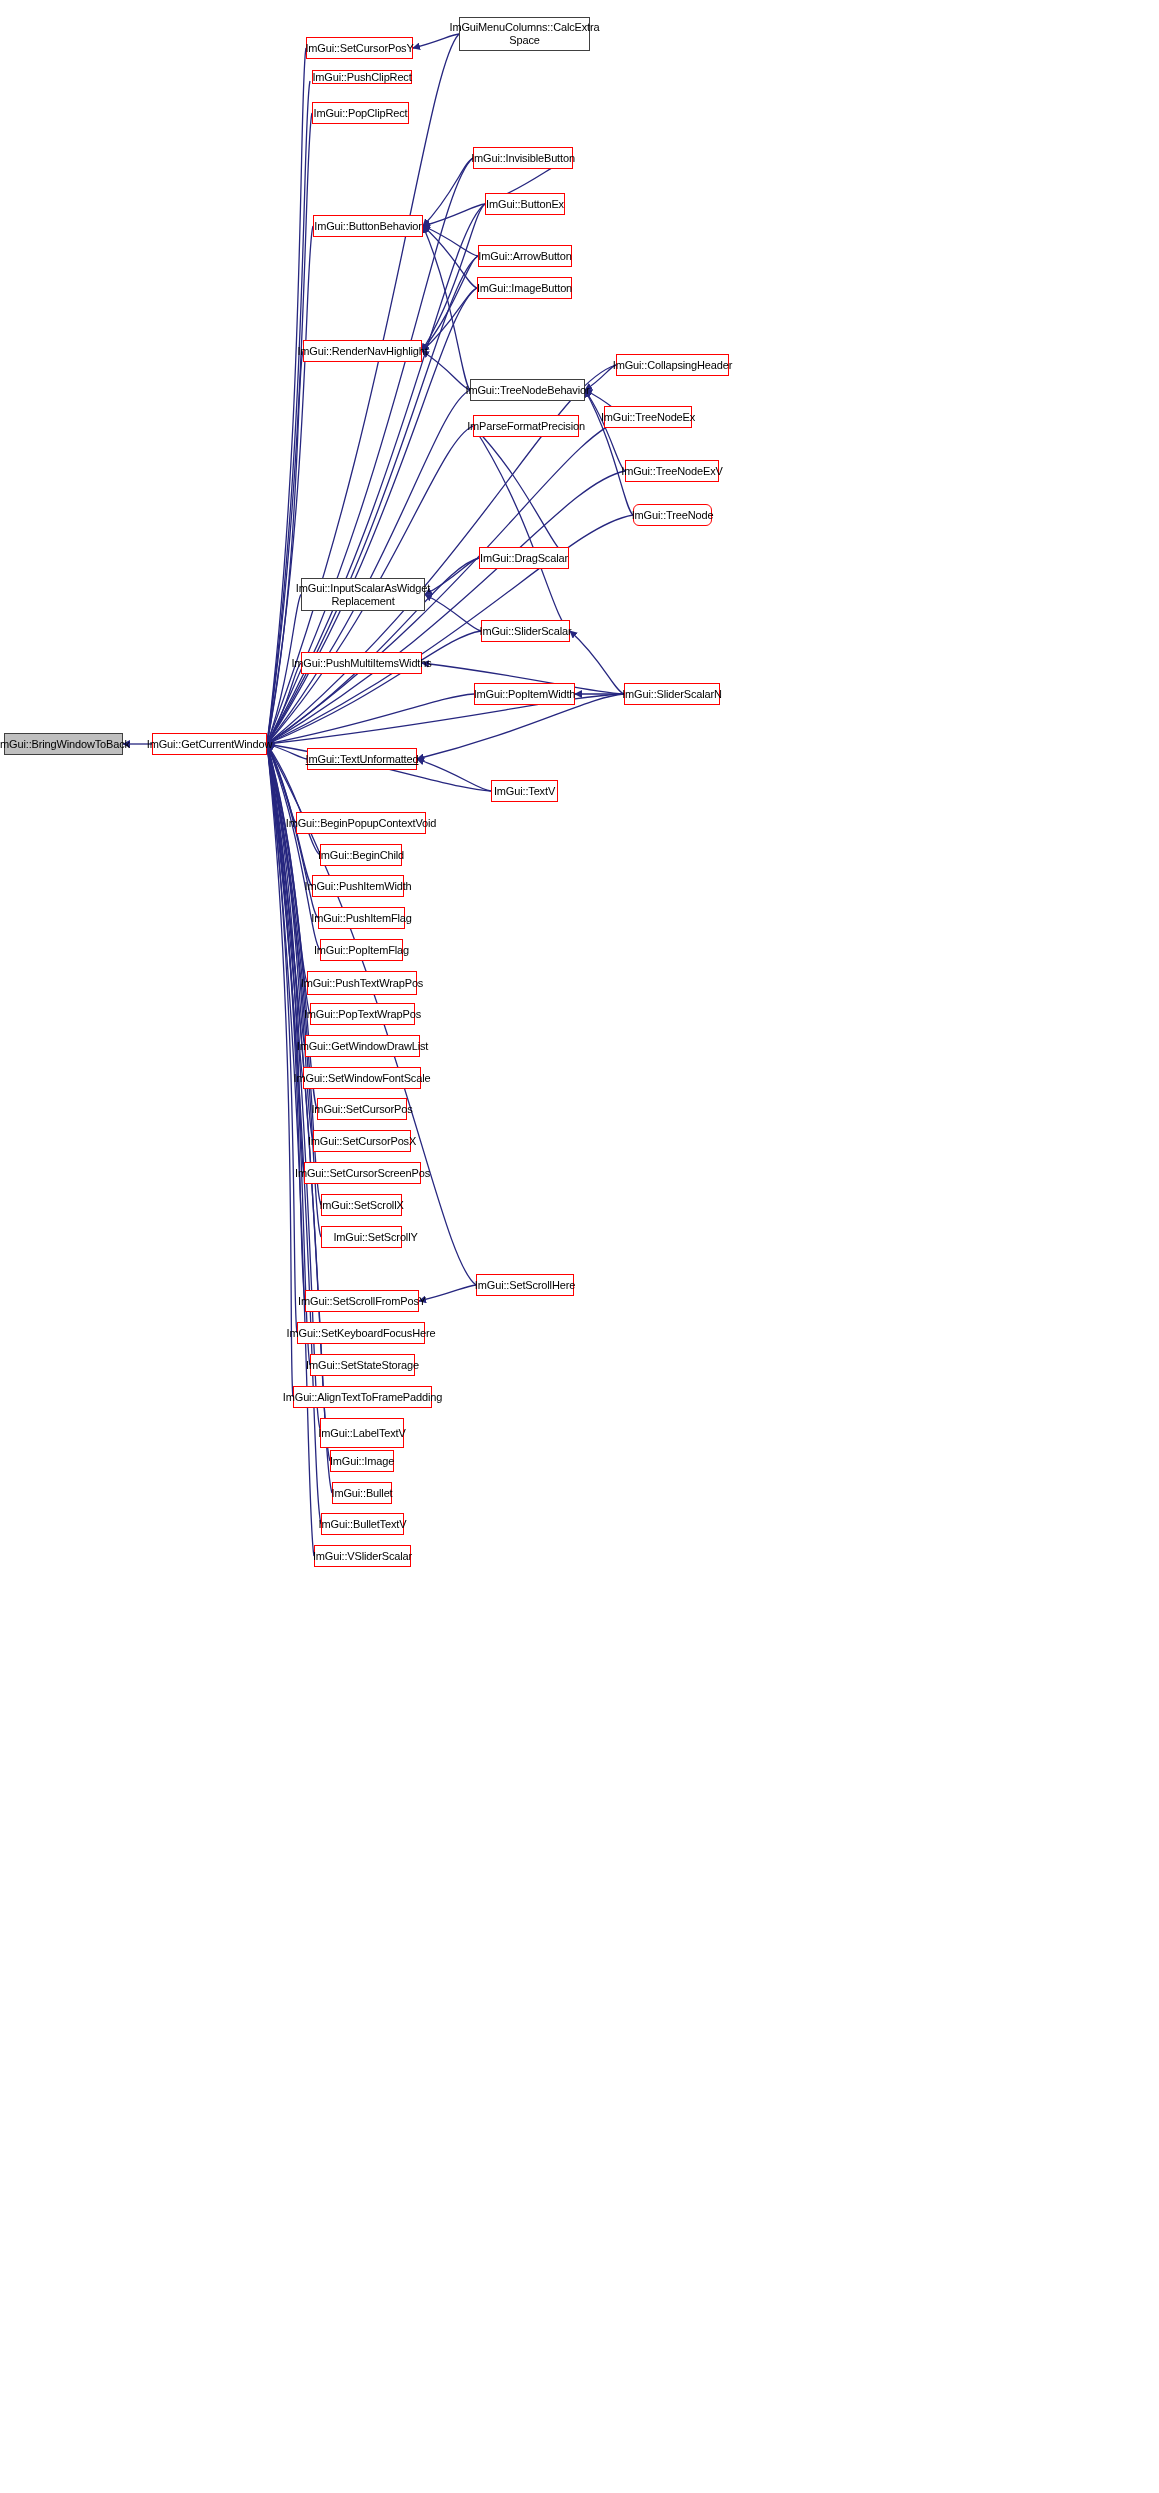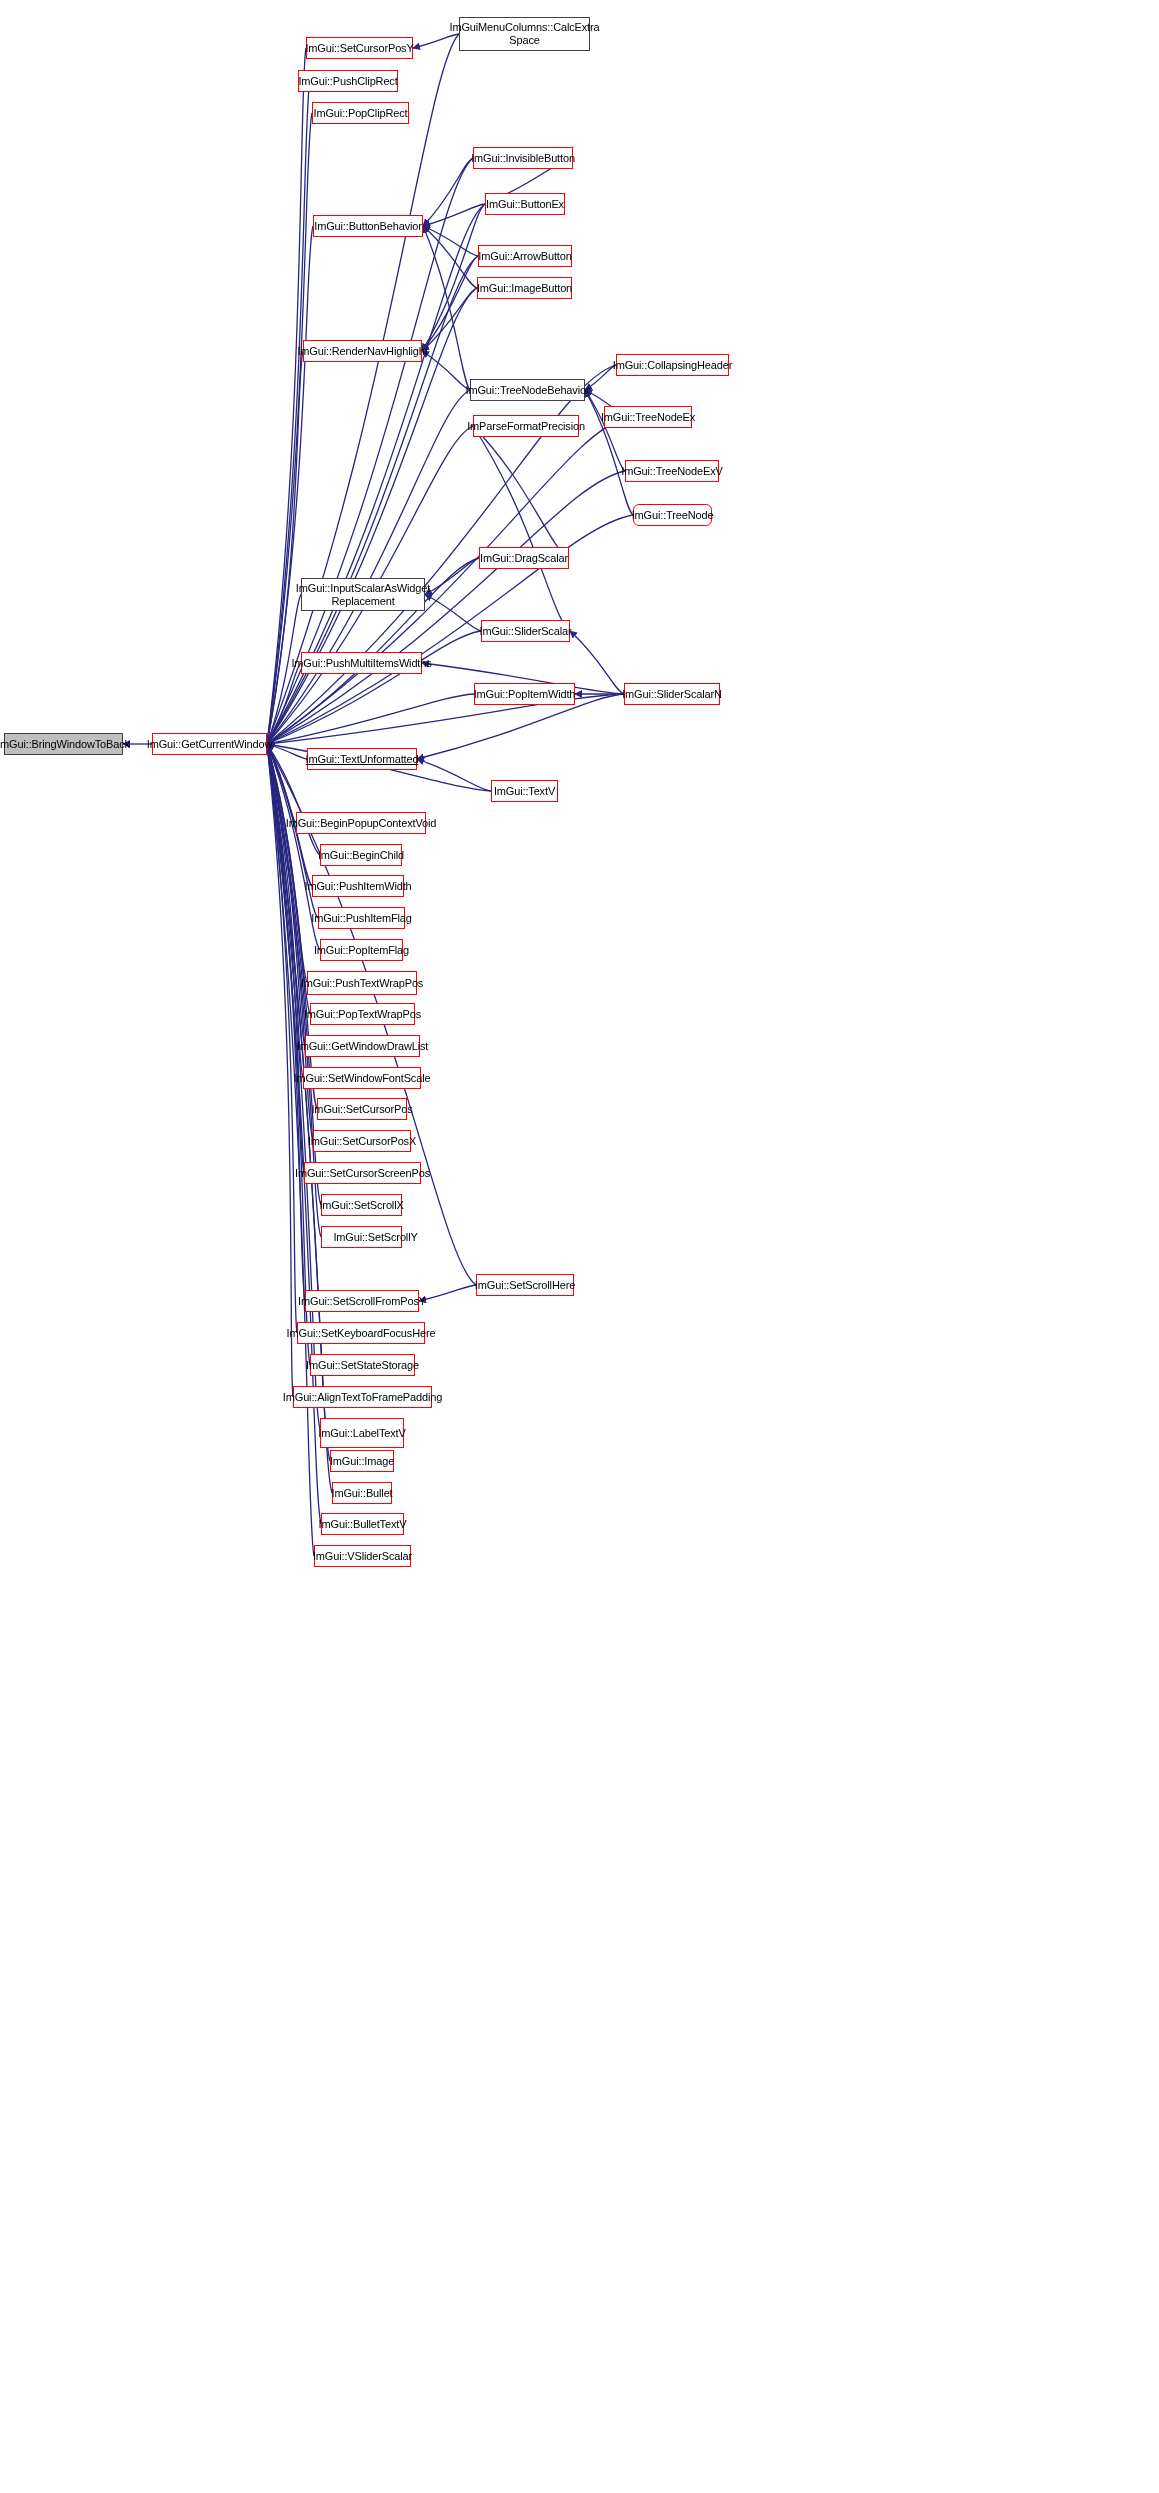--- a/index.html
+++ b/index.html
@@ -131,21 +131,21 @@
         <path d="M 330 1461 C 318.66 1425.15, 318.45 1066.65, 267 744" marker-end="url(#ah)"></path>
         <path d="M 332 1493 C 320.3 1455.55, 319.55 1081.05, 267 744" marker-end="url(#ah)"></path>
         <path d="M 321 1524 C 311.28 1485, 313.5 1095, 267 744" marker-end="url(#ah)"></path>
         <path d="M 314 1556 C 305.54 1515.4, 309.65000000000003 1109.4, 267 744" marker-end="url(#ah)"></path>
         <path d="M 152 744 L 123 744" marker-end="url(#ah)"></path>
       </g>
   </svg>
 <div class="node gray" style="left: 459px; top: 17px; width: 131px; height: 34px;">ImGuiMenuColumns::CalcExtra
 Space</div>
     <div class="node" style="left: 306px; top: 37px; width: 107px; height: 22px;">ImGui::SetCursorPosY</div>
-    <div class="node" style="left: 298px; top: 70px; width: 100px; height: 22px;">ImGui::PushClipRect</div>
+    <div class="node" style="left: 312px; top: 70px; width: 100px; height: 14px;">ImGui::PushClipRect</div>
     <div class="node" style="left: 312px; top: 102px; width: 97px; height: 22px;">ImGui::PopClipRect</div>
     <div class="node" style="left: 473px; top: 147px; width: 100px; height: 22px;">ImGui::InvisibleButton</div>
     <div class="node" style="left: 485px; top: 193px; width: 80px; height: 22px;">ImGui::ButtonEx</div>
     <div class="node" style="left: 313px; top: 215px; width: 110px; height: 22px;">ImGui::ButtonBehavior</div>
     <div class="node" style="left: 478px; top: 245px; width: 94px; height: 22px;">ImGui::ArrowButton</div>
     <div class="node" style="left: 477px; top: 277px; width: 95px; height: 22px;">ImGui::ImageButton</div>
     <div class="node" style="left: 303px; top: 340px; width: 119px; height: 22px;">ImGui::RenderNavHighlight</div>
     <div class="node" style="left: 616px; top: 354px; width: 113px; height: 22px;">ImGui::CollapsingHeader</div>
     <div class="node gray" style="left: 470px; top: 379px; width: 115px; height: 22px;">ImGui::TreeNodeBehavior</div>
     <div class="node" style="left: 604px; top: 406px; width: 88px; height: 22px;">ImGui::TreeNodeEx</div>

